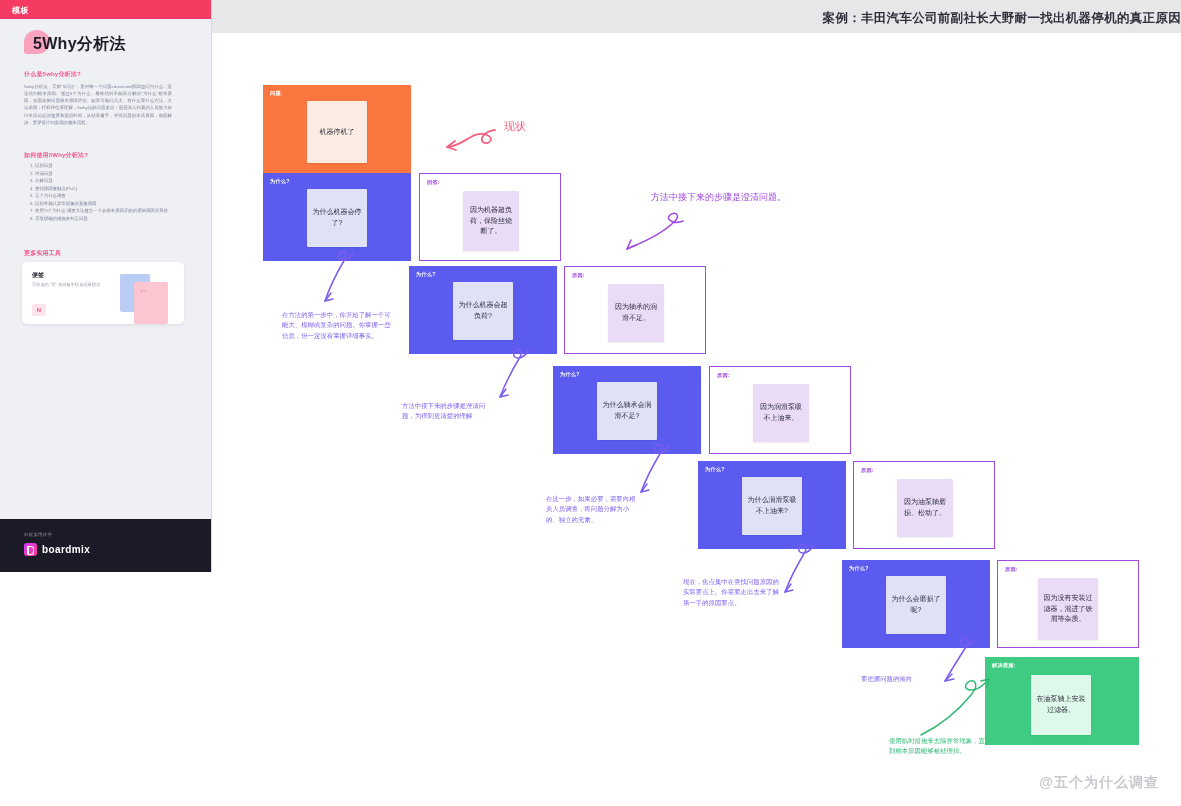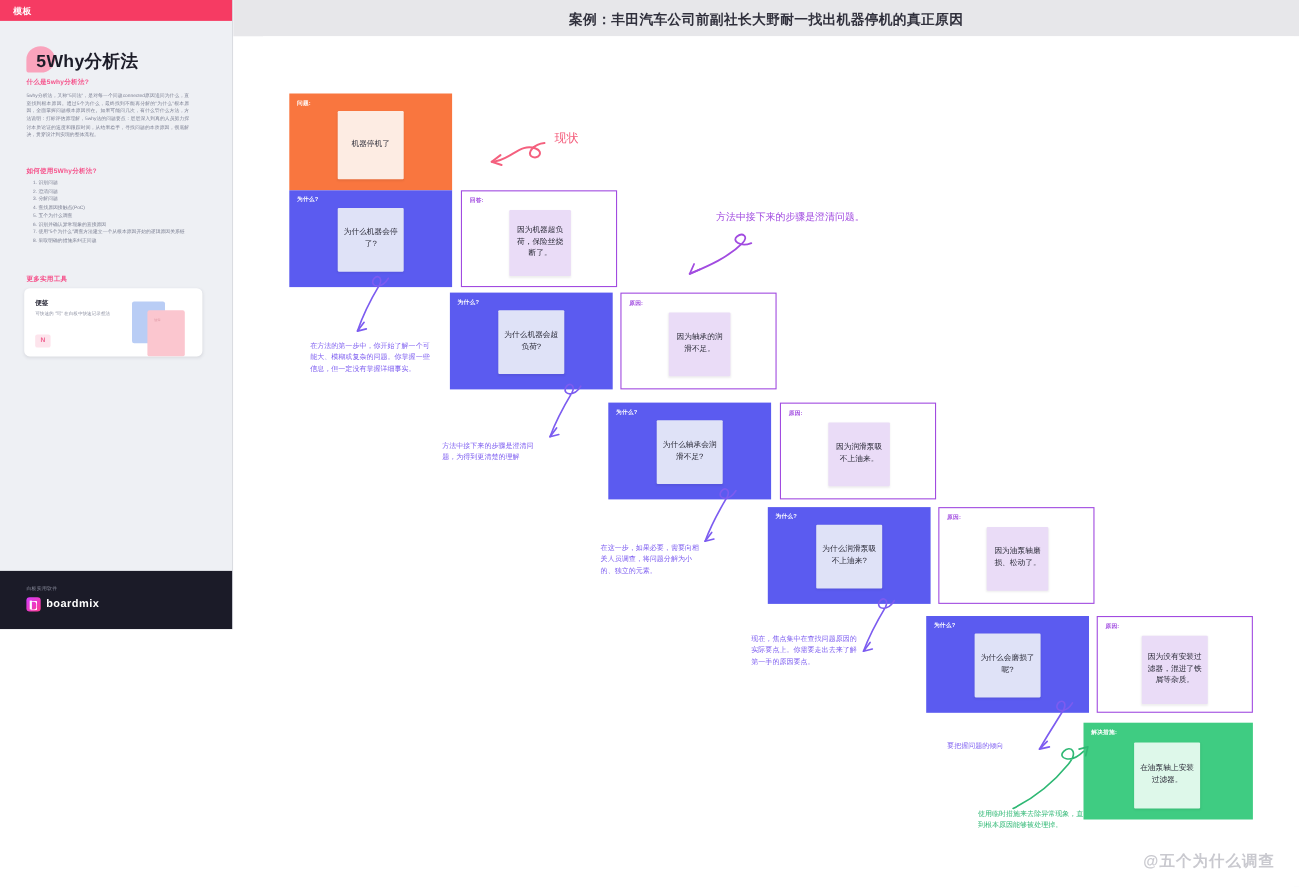--- a/index.html
+++ b/index.html
@@ -18,21 +18,21 @@
   }
   #sidebar-topbar{
     position:absolute;left:0;top:0;width:212px;height:19px;
     background:#f63b63;
   }
   #sidebar-topbar .tab-label{
     color:#ffffff;font-size:8px;font-weight:bold;
     padding:5px 0 0 12px;letter-spacing:.5px;
   }
 
-  .blob-title-wrap{position:absolute;left:24px;top:30px;width:170px;height:34px;margin-top:12px;}
+  .blob-title-wrap{position:absolute;left:24px;top:30px;width:170px;height:34px;}
   .blob{
     position:absolute;left:0;top:0;width:26px;height:24px;
     background:#f9a3bc;border-radius:50% 50% 50% 10%;
   }
   .panel-title{
     position:absolute;left:9px;top:4px;
     font-size:16px;font-weight:bold;color:#1c1c28;letter-spacing:.3px;
   }
 
   .sec-head{
@@ -104,21 +104,21 @@
   
   #canvas{
     position:absolute;left:212px;top:0;width:969px;height:806px;
     background:#ffffff;overflow:hidden;
   }
   #canvas-header{
     position:absolute;left:0;top:0;width:969px;height:33px;
     background:#e7e7ea;
   }
   #canvas-header .doc-title{
-    position:absolute;width:100%;top:10px;text-align:center;
+    position:absolute;width:100%;top:10px;text-align:right;
     font-size:12.5px;font-weight:bold;color:#30303c;letter-spacing:.3px;
   }
   #canvas-body{
     position:absolute;left:27px;top:33px;width:942px;height:773px;
     background:#ffffff;
   }
 
   
   .blk{position:absolute;box-sizing:border-box;}
   .blk-label{

